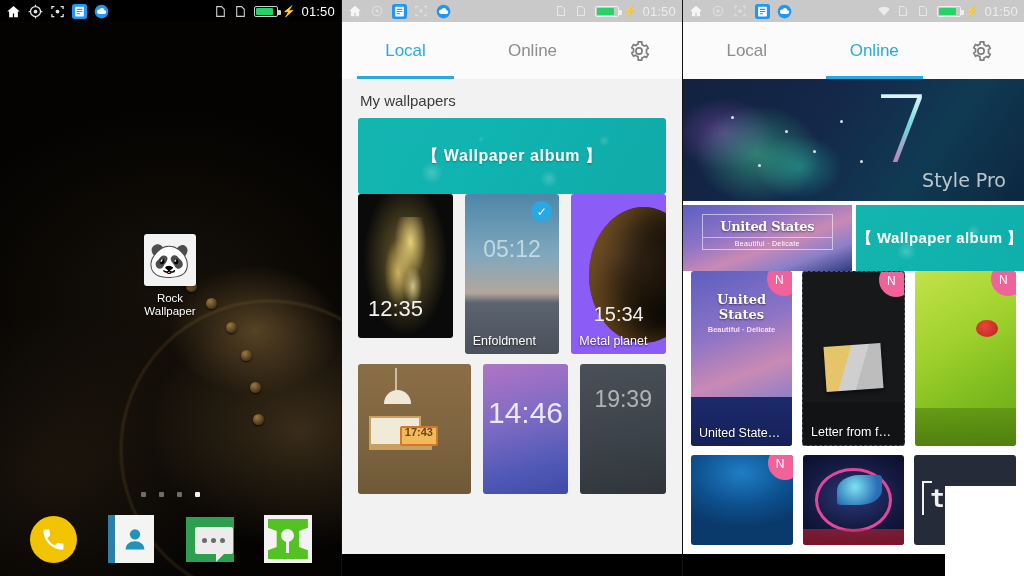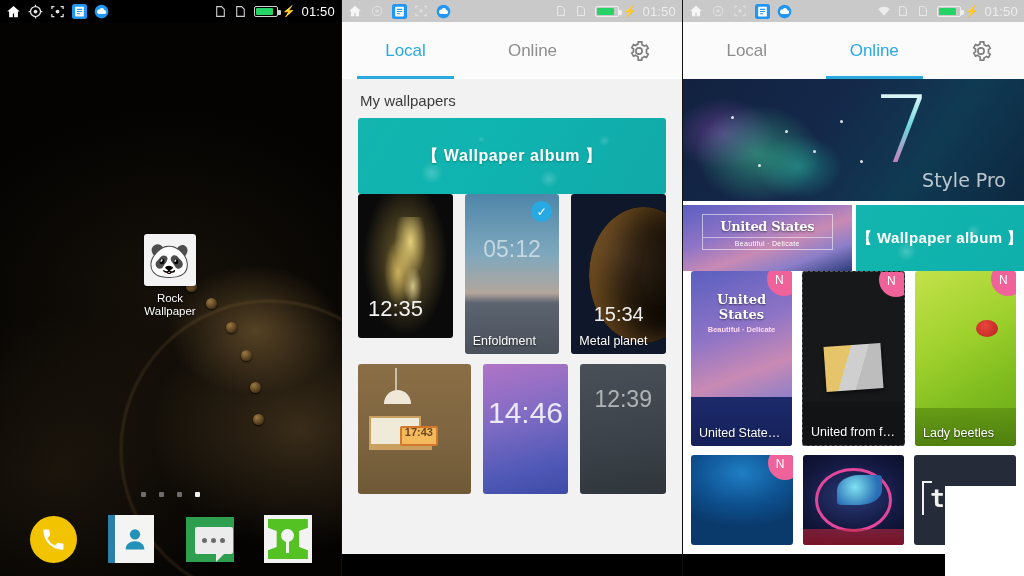--- a/index.html
+++ b/index.html
@@ -138,21 +138,21 @@
 
   
   .t-gold { background:radial-gradient(ellipse 60px 110px at 50% 45%, rgba(208,176,80,.55), transparent 70%), #0a0a0a; }
   .t-gold .swirl { position:absolute; left:18%; top:16%; width:64%; height:62%;
     background:
       radial-gradient(ellipse 26px 60px at 58% 28%, rgba(238,214,126,.95), transparent 62%),
       radial-gradient(ellipse 22px 52px at 38% 62%, rgba(223,195,104,.85), transparent 64%),
       radial-gradient(ellipse 14px 30px at 62% 78%, rgba(245,228,160,.8), transparent 66%);
     filter:blur(.6px); }
   .t-enfold { background:linear-gradient(180deg,#4e86a8 0%,#7fa8bd 38%,#b3a69c 62%,#5c6470 68%,#4a515b 100%); }
-  .t-metal { background:#0f172a; }
+  .t-metal { background:#8b5cf6; }
   .t-metal .planet { position:absolute; right:-34%; top:8%; width:115%; height:85%;
     border-radius:50%;
     background:radial-gradient(circle at 26% 34%, #3a2a1a 0%, #1a1208 45%, #090604 68%),
                radial-gradient(circle at 78% 50%, rgba(255,190,90,.55), transparent 55%);
     box-shadow:inset 18px 0 30px rgba(255,176,70,.35); }
   .t-room { background:linear-gradient(180deg,#8a6e45,#7d6440 60%,#6f5936);padding-left:27px; }
   .t-purple { background:linear-gradient(165deg,#b074c6 0%,#7f6bc4 42%,#4f58b6 78%,#3f4aa6 100%); }
   .t-gray { background:linear-gradient(170deg,#495058,#3c434a 55%,#2f353b); }
   .t-blue { background:radial-gradient(ellipse 80% 60% at 50% 20%, #1f7ec4, #0d4f8e 60%, #0a3a6b); }
   .t-whale { background:radial-gradient(ellipse 70% 55% at 50% 45%, #2b3a7a, #141a42 65%, #0d1130); }
@@ -428,21 +428,21 @@
           <div style="position:absolute;left:23%;top:26px;width:24%;height:14px;background:#efe7d8;border-radius:40px 40px 0 0;"></div>
           <div style="position:absolute;left:10%;top:52px;width:46%;height:30px;background:#f0ead8;border:2px solid #c9a060;"></div>
           <div style="position:absolute;left:37%;top:62px;width:34%;height:20px;background:#f3ba5c;border:2px solid #d3772c;border-radius:2px;"></div>
           <div class="clock" style="top:62px;left:37%;right:auto;width:34%;font-size:11px;color:#6b4522;font-weight:bold;">17:43</div>
           <div style="position:absolute;left:10%;top:82px;width:56%;height:4px;background:#c9a060;"></div>
         </div>
         <div class="card t-purple" style="height:130px;">
           <div class="clock" style="top:32px;font-size:30px;color:rgba(255,255,255,.85);">14:46</div>
         </div>
         <div class="card t-gray" style="height:130px;">
-          <div class="clock" style="top:22px;font-size:23px;color:rgba(235,235,235,.65);">12:39</div>
+          <div class="clock" style="top:22px;font-size:23px;color:rgba(235,235,235,.65);">19:39</div>
         </div>
       </div>
     </div>
 
     <div class="bottom-bar"></div>
   </div>
 
   <div class="panel" id="panel-online">
 
     <div class="statusbar sb-light">
@@ -551,28 +551,27 @@
             <div style="font-size:7.5px;color:#ffd9ef;margin-top:3px;font-weight:bold;">Beautiful  ·  Delicate</div>
           </div>
           <div style="position:absolute;left:0;right:0;bottom:0;height:28%;background:linear-gradient(180deg,#1c2a6b,#16215a);"></div>
           <div class="cname">United States...</div>
         </div>
 
         <div class="card t-letter" style="height:175px;border:1px dashed #555;">
           <div class="nbadge">N</div>
           <div class="stamps"></div>
           <div style="position:absolute;left:0;right:0;bottom:0;height:25%;background:#111315;"></div>
-          <div class="cname">United from far a</div>
+          <div class="cname">Letter from far a</div>
         </div>
 
         <div class="card t-leaf" style="height:175px;">
           <div class="nbadge">N</div>
           <div style="position:absolute;right:18%;top:28%;width:22px;height:17px;border-radius:50%;background:radial-gradient(circle at 40% 35%,#e8453c,#b6241d);"></div>
           <div style="position:absolute;left:0;right:0;bottom:0;height:22%;background:linear-gradient(180deg,rgba(92,145,18,.75),rgba(78,124,14,.92));"></div>
-          <div class="cname">Lady beetles</div>
         </div>
       </div>
 
       <div class="grid" style="gap:10px;padding:0 8px;margin-top:9px;">
         <div class="card t-blue" style="height:90px;">
           <div class="nbadge">N</div>
         </div>
         <div class="card t-whale" style="height:90px;">
           <div style="position:absolute;left:12%;top:14%;width:76%;height:72%;border-radius:50%;border:3px solid #e2479b;filter:blur(.4px);"></div>
           <div style="position:absolute;left:34%;top:22%;width:44%;height:34%;border-radius:50% 10% 50% 10%;background:radial-gradient(circle at 40% 40%,#7fe3f0,#2a6fb5 70%);"></div>

